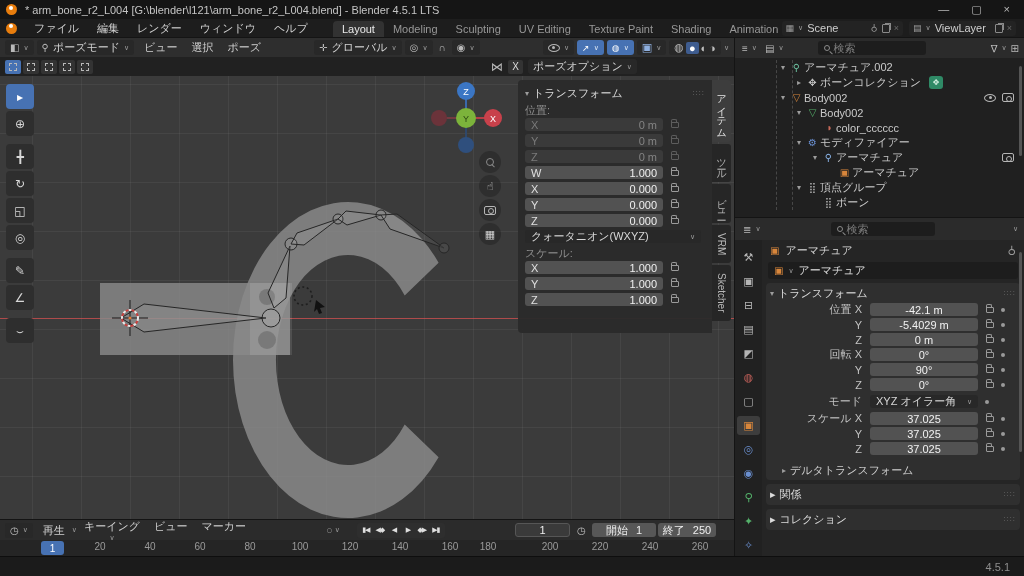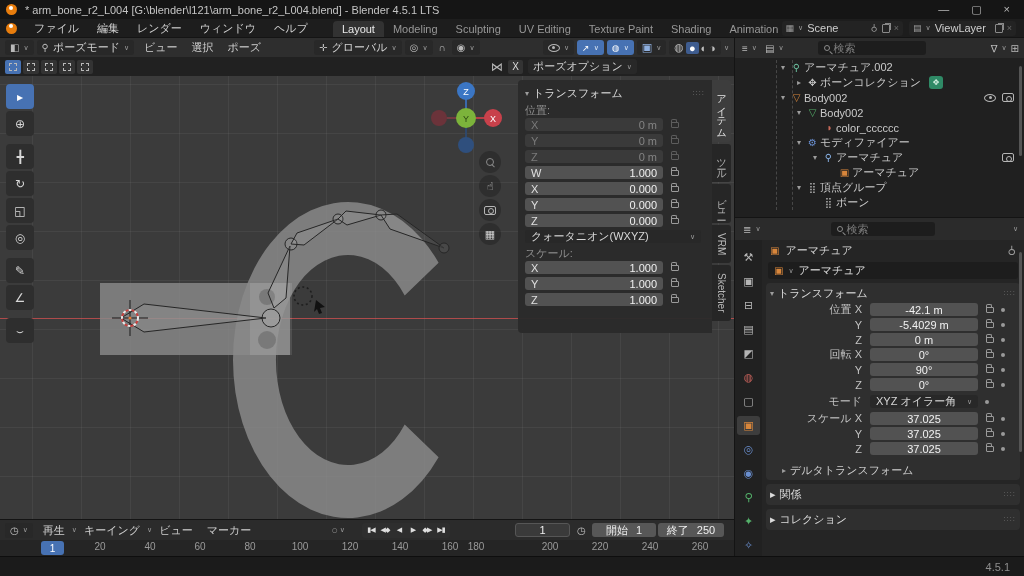--- a/index.html
+++ b/index.html
@@ -469,21 +469,21 @@
   <div class="tl-header">
     <span class="pill">
         <span class="hicon">◷</span>
         <span class="chev">∨</span>
       </span>
     <span id="tl-menus" style="display:flex">
         <span style="display: flex; align-items: center;">
           <span class="hmenu">再生</span>
           <span class="chev">∨</span>
         </span>
-        <span style="display: flex; align-items: center;">
+        <span style="display: flex; align-items: center; flex-direction: column;">
           <span class="hmenu">キーイング</span>
           <span class="chev">∨</span>
         </span>
         <span class="hmenu">ビュー</span>
         <span class="hmenu">マーカー</span>
       </span>
     <span style="margin-left:70px;display:flex;align-items:center;gap:2px">
       <span style="color:#8a8a8a">○</span>
       <span class="chev">∨</span>
     </span>
@@ -496,38 +496,38 @@
         <span class="pb">▶▮</span>
       </span>
     <span class="tl-field" style="left:515px;width:55px;background:#3a3a3a;border:1px solid #565656">
         <span>1</span>
       </span>
     <span class="hicon abs" style="left:577px">◷</span>
     <span class="tl-field" style="left:592px;width:64px;background:#575757;gap:8px">
         <span>開始</span>
         <span>1</span>
       </span>
-    <span class="tl-field" style="left:658px;width:66px;background:#575757;gap:8px">
+    <span class="tl-field" style="left:658px;width:58px;background:#575757;gap:8px">
         <span>終了</span>
         <span>250</span>
       </span>
   </div>
   <div class="tl-ruler" id="ruler">
     <span class="framebadge">
         <span>1</span>
       </span>
   <span class="tick" style="left: 100px;">20</span>
       <span class="tick" style="left: 150px;">40</span>
       <span class="tick" style="left: 200px;">60</span>
       <span class="tick" style="left: 250px;">80</span>
       <span class="tick" style="left: 300px;">100</span>
       <span class="tick" style="left: 350px;">120</span>
       <span class="tick" style="left: 400px;">140</span>
       <span class="tick" style="left: 450px;">160</span>
-      <span class="tick" style="left: 476px;">180</span>
+      <span class="tick" style="left: 488px;">180</span>
       <span class="tick" style="left: 550px;">200</span>
       <span class="tick" style="left: 600px;">220</span>
       <span class="tick" style="left: 650px;">240</span>
       <span class="tick" style="left: 700px;">260</span>
     </div>
 </div>
 
 <div class="outliner">
   <div class="ol-header">
     <span class="pill" style="background:transparent;padding:0 2px">

